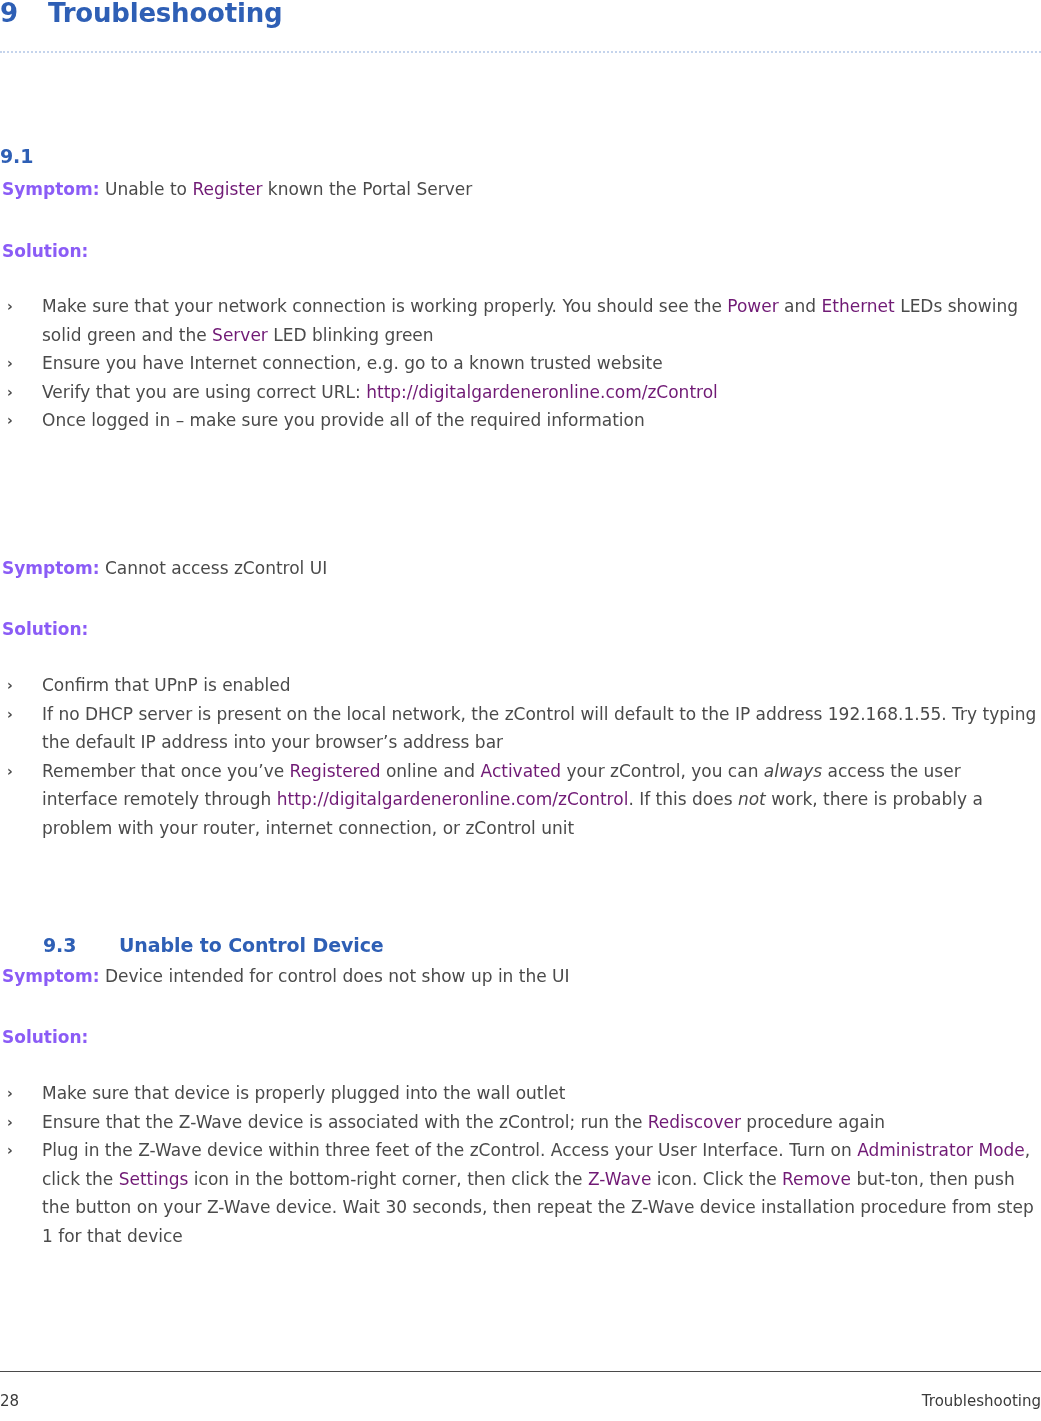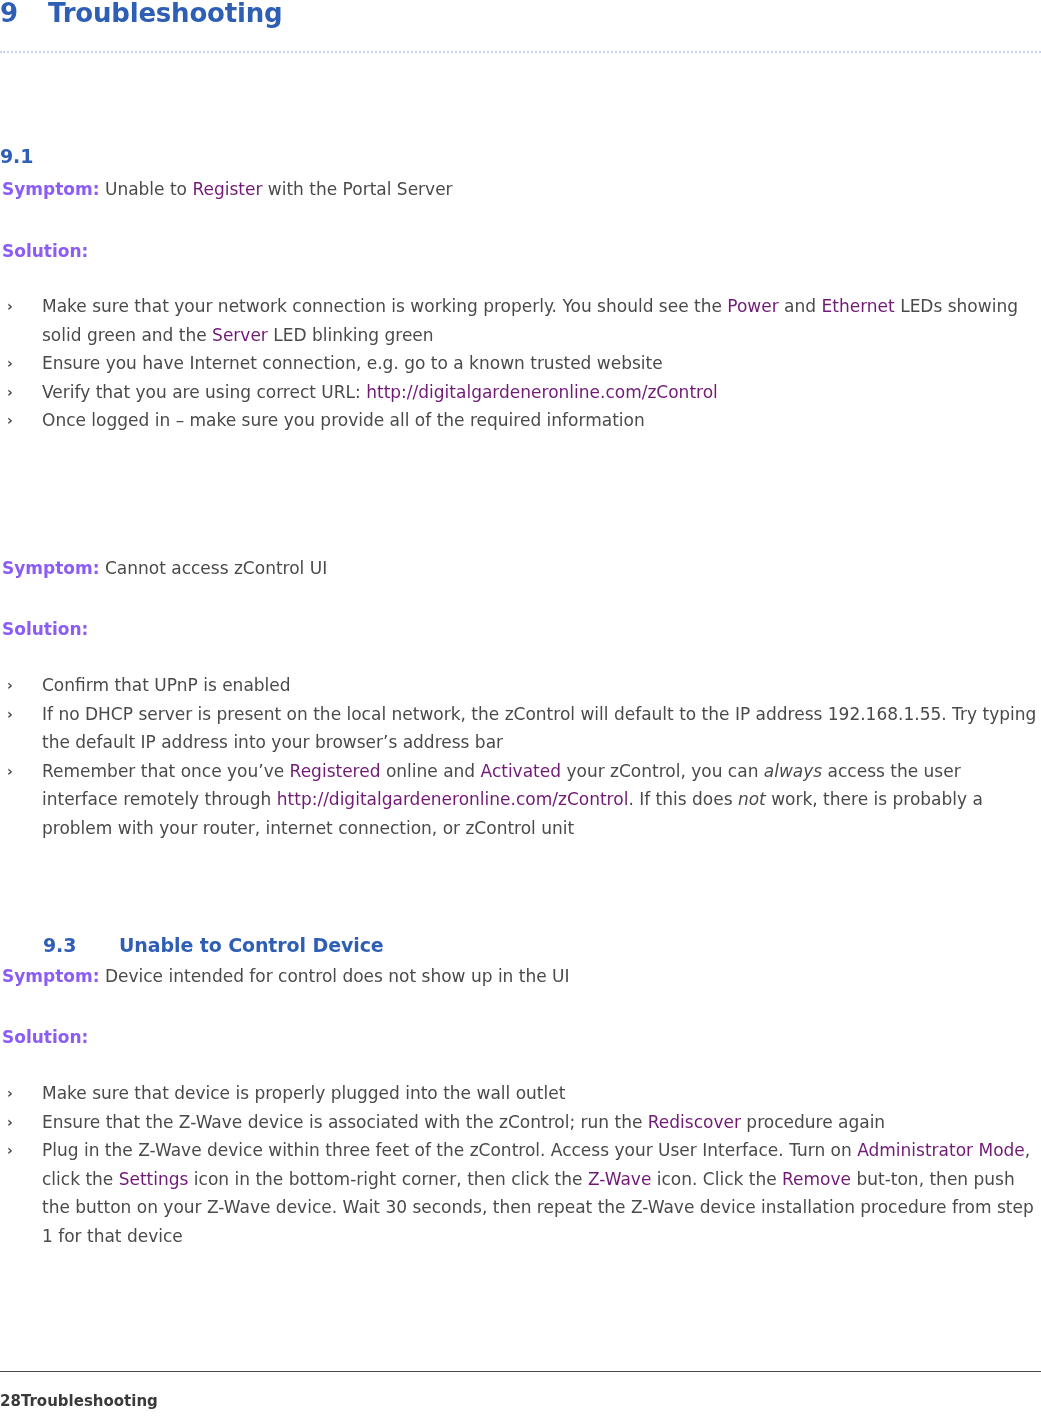--- a/index.html
+++ b/index.html
@@ -117,42 +117,43 @@
     width: 1041px;
     height: 0;
     border-top: 1.5px solid #4a4a4a;
   }
   .footer {
     position: absolute;
     left: 0px;
     top: 1392px;
     width: 1041px;
     display: flex;
+    justify-content: space-between;
     font-size: 15px;
-    font-weight: bold;
+    font-weight: normal;
     color: #3a3a3a;
   }
 </style>
 </head>
 <body>
 
 <div class="page">
 
   <div class="chapter-title">
     <span class="chapter-num">9</span>
     <span class="chapter-name">Troubleshooting</span>
   </div>
   <div class="title-rule"></div>
 
   <div class="section-heading" style="top:117px;">
     <span class="section-num">9.1</span>
   </div>
   <div class="para" style="top:178px;">
     <b class="lbl">Symptom:</b>
-    <span>Unable to </span><span class="lnk">Register</span><span> with the Portal Server</span>
+    <span>Unable to </span><span class="lnk">Register</span><span> known the Portal Server</span>
   </div>
   <div class="para" style="top:240px;">
     <b class="lbl">Solution:</b>
   </div>
   <div class="bullets" style="top:292px;">
       <div class="bullet">
         <span class="chev">›</span>
         <span class="btext"><span>Make sure that your network connection is working properly.  You should see the </span><span class="lnk">Power</span><span> and </span><span class="lnk">Ethernet</span><span> LEDs showing solid green and the </span><span class="lnk">Server</span><span> LED blinking green</span></span>
       </div>
       <div class="bullet">

